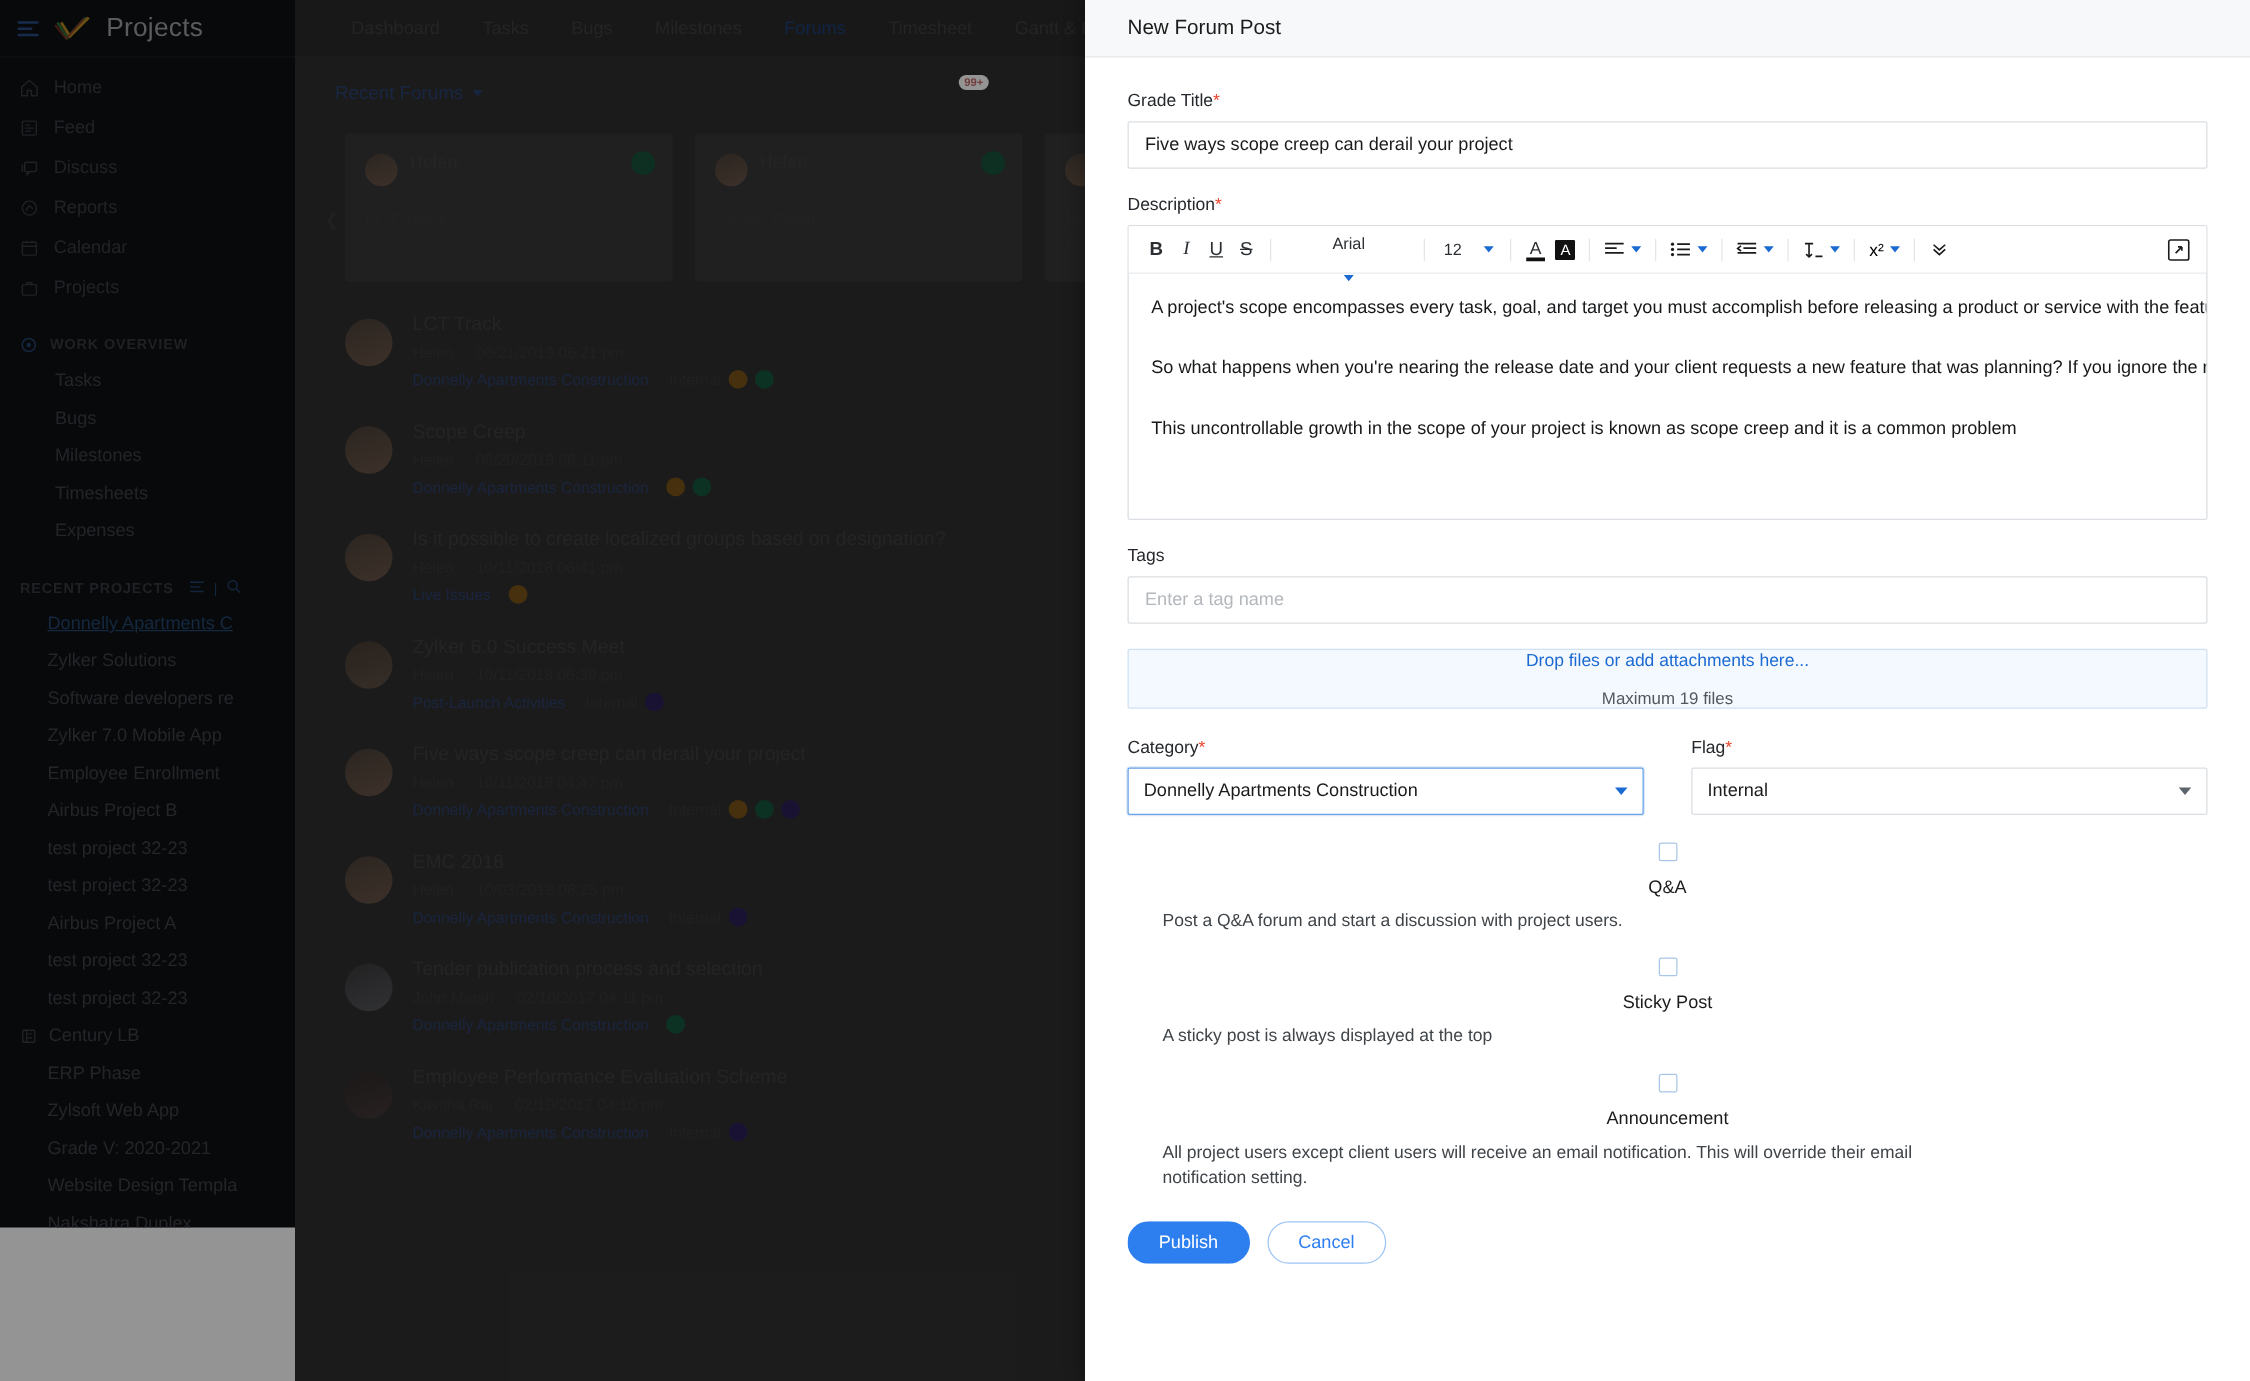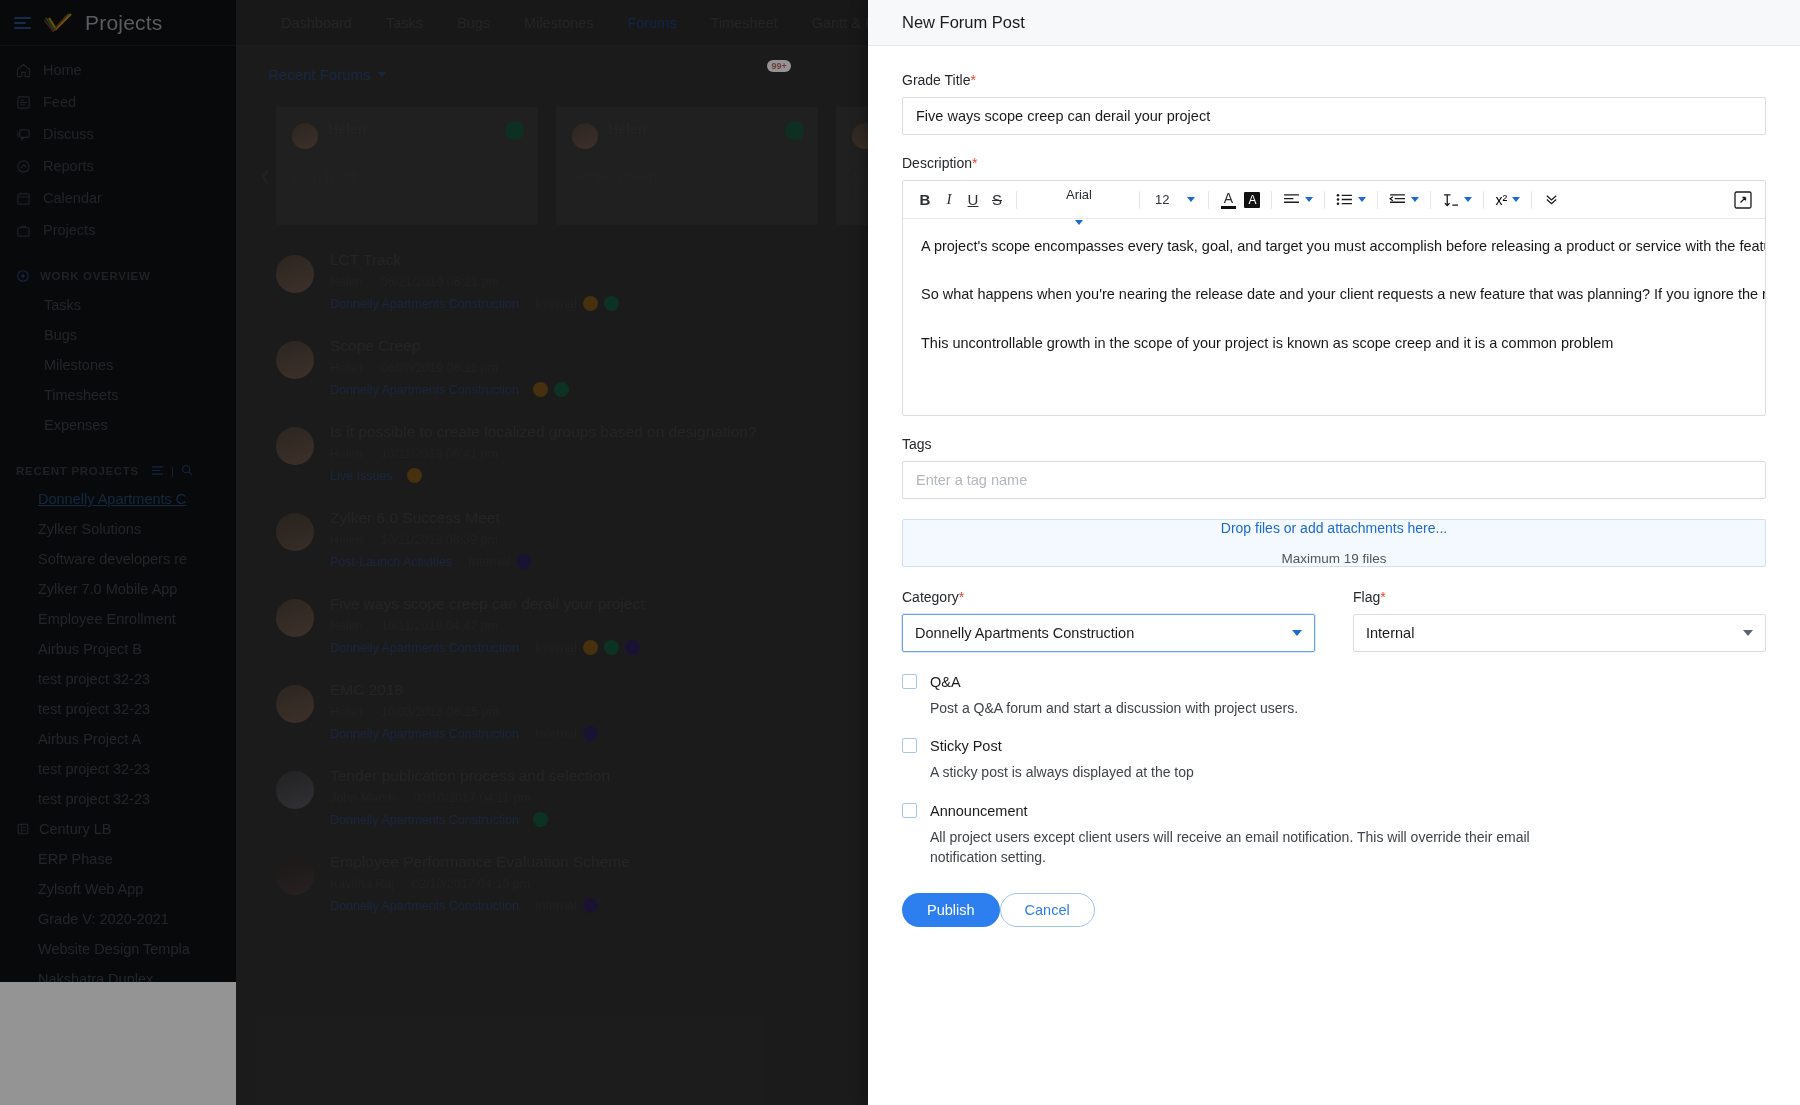--- a/index.html
+++ b/index.html
@@ -203,29 +203,29 @@
     padding: 0 12px; font-size: 14.5px; color: #1b1b1b; cursor: pointer; background: #fff;
   }
   .sel-box.focus { border-color: #6aa3e8; box-shadow: 0 0 0 1px rgba(106,163,232,.25); }
   .sel-chev {
     width: 0; height: 0; border-left: 5px solid transparent;
     border-right: 5px solid transparent; border-top: 6px solid #1b6ad1;
   }
   .sel-chev.grey { border-top-color: #5d646b; }
 
   .cbrow { margin-bottom: 20px; }
-  .cbline { display: flex; align-items: flex-start; gap: 13px; }
+  .cbline { display: flex; align-items: center; gap: 13px; flex-direction: column; }
   .cbox {
     width: 15px; height: 15px; border: 1.5px solid #a9c6e8; border-radius: 2px;
     background: #fff; flex: none; cursor: pointer;
   }
   .cblabel { font-size: 14.5px; color: #1b1b1b; }
   .cbdesc { font-size: 14px; color: #3f4449; margin: 8px 0 0 28px; line-height: 1.45; max-width: 640px; }
 
-  .actions { display: flex; align-items: flex-end; gap: 0; margin-top: 26px; }
+  .actions { display: flex; align-items: flex-end; gap: 14px; margin-top: 26px; }
   .btn {
     height: 34px; border-radius: 17px; padding: 0 24px; font-size: 14.5px;
     display: inline-flex; align-items: center; justify-content: center; cursor: pointer;
     font-family: "Liberation Sans", sans-serif; border: 1px solid transparent;
   }
   .btn.primary { background: #2d7ff0; color: #fff; }
   .btn.ghost { background: #fff; color: #2d7ff0; border-color: #9dc4f5; }
 </style>
 </head>
 <body>

